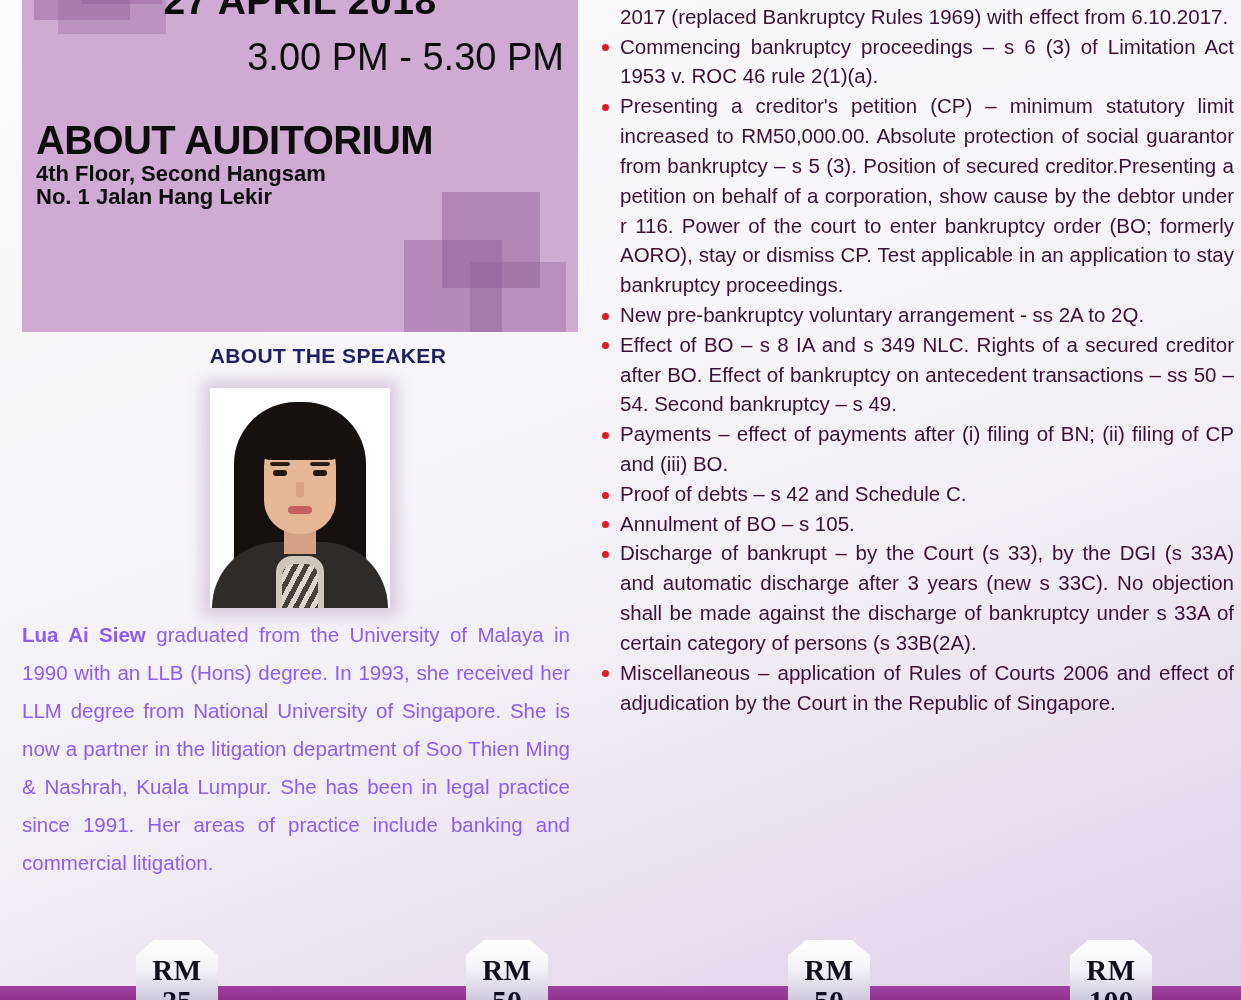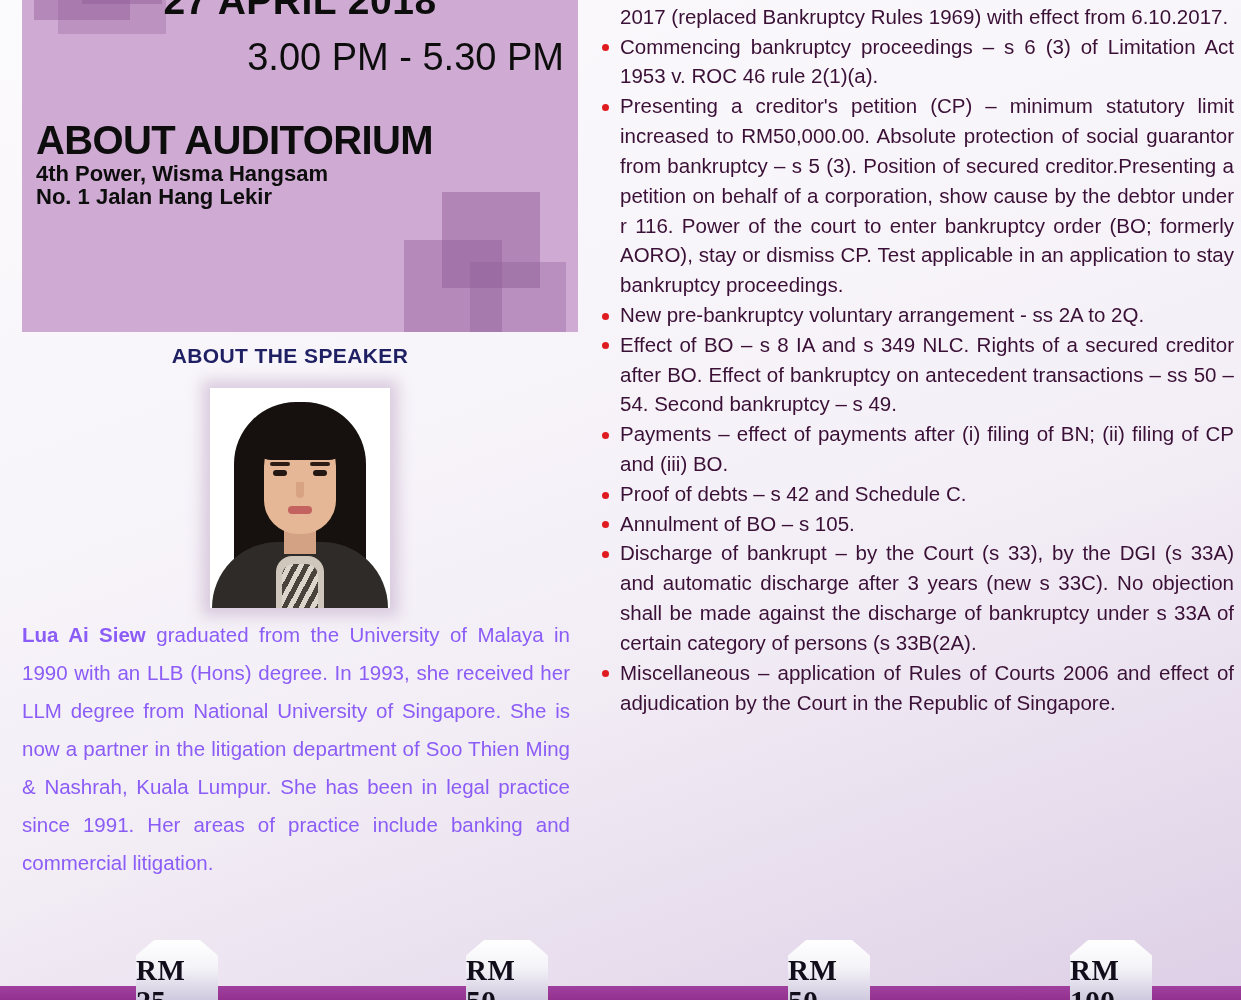--- a/index.html
+++ b/index.html
@@ -45,21 +45,21 @@
   .venue-line{font-size:22px;font-weight:bold;line-height:1.08;margin:0;}
 
   
   #deco-br-a{left:420px;top:362px;width:98px;height:96px;opacity:.46;}
   #deco-br-b{left:382px;top:410px;width:98px;height:100px;opacity:.40;}
   #deco-br-c{left:448px;top:432px;width:96px;height:98px;opacity:.34;}
 
   
   #about-speaker-heading{
     position:absolute;left:0;top:344px;width:580px;text-align:center;
-    font-size:21px;font-weight:bold;color:#1f1f63;letter-spacing:.4px;
+    font-size:21px;font-weight:bold;color:#1f1f63;letter-spacing:.4px;padding-left:38px;
   }
 
   #speaker-photo-frame{
     position:absolute;left:210px;top:388px;width:180px;height:220px;
     background:#ffffff;
     box-shadow:0 0 14px 8px rgba(150,110,160,.30);
     overflow:hidden;
   }
   
   #portrait{position:absolute;inset:0;background:#ffffff;}
@@ -112,20 +112,21 @@
 
   
   #bottom-bar{
     position:absolute;left:0;bottom:0;width:1241px;height:14px;
     background:linear-gradient(180deg,#a0409e 0%,#93318f 100%);
   }
   .price-badge{
     position:absolute;bottom:0;width:82px;height:60px;
     background:linear-gradient(180deg,#ffffff 0%,#f4f3f8 46%,#cfc9de 100%);
     clip-path:polygon(22% 0,78% 0,100% 26%,100% 100%,0 100%,0 26%);
+    text-align:center;
     font-family:"Liberation Serif", serif;
     color:#120d1a;
     margin-top:41px;
   }
   .price-badge .rm{
     display:block;font-size:29px;font-weight:bold;line-height:1;
     padding-top:16px;letter-spacing:.5px;
   }
   .price-badge .amt{
     display:block;font-size:30px;font-weight:bold;line-height:1.05;
@@ -142,21 +143,21 @@
 
   <div id="event-panel">
     <div class="deco" id="deco-tl-a"></div>
     <div class="deco" id="deco-tl-b"></div>
     <div class="deco" id="deco-tl-c"></div>
 
     <div id="event-text">
       <div id="event-date">27 APRIL 2018</div>
       <div id="event-time">3.00 PM - 5.30 PM</div>
       <div id="venue-name">ABOUT AUDITORIUM</div>
-      <div class="venue-line">4th Power, Wisma Hangsam</div>
+      <div class="venue-line">4th Floor, Second Hangsam</div>
       <div class="venue-line">No. 1 Jalan Hang Lekir</div>
     </div>
 
     <div class="deco" id="deco-br-a"></div>
     <div class="deco" id="deco-br-b"></div>
     <div class="deco" id="deco-br-c"></div>
   </div>
 
   <div id="about-speaker-heading">ABOUT THE SPEAKER</div>
 

